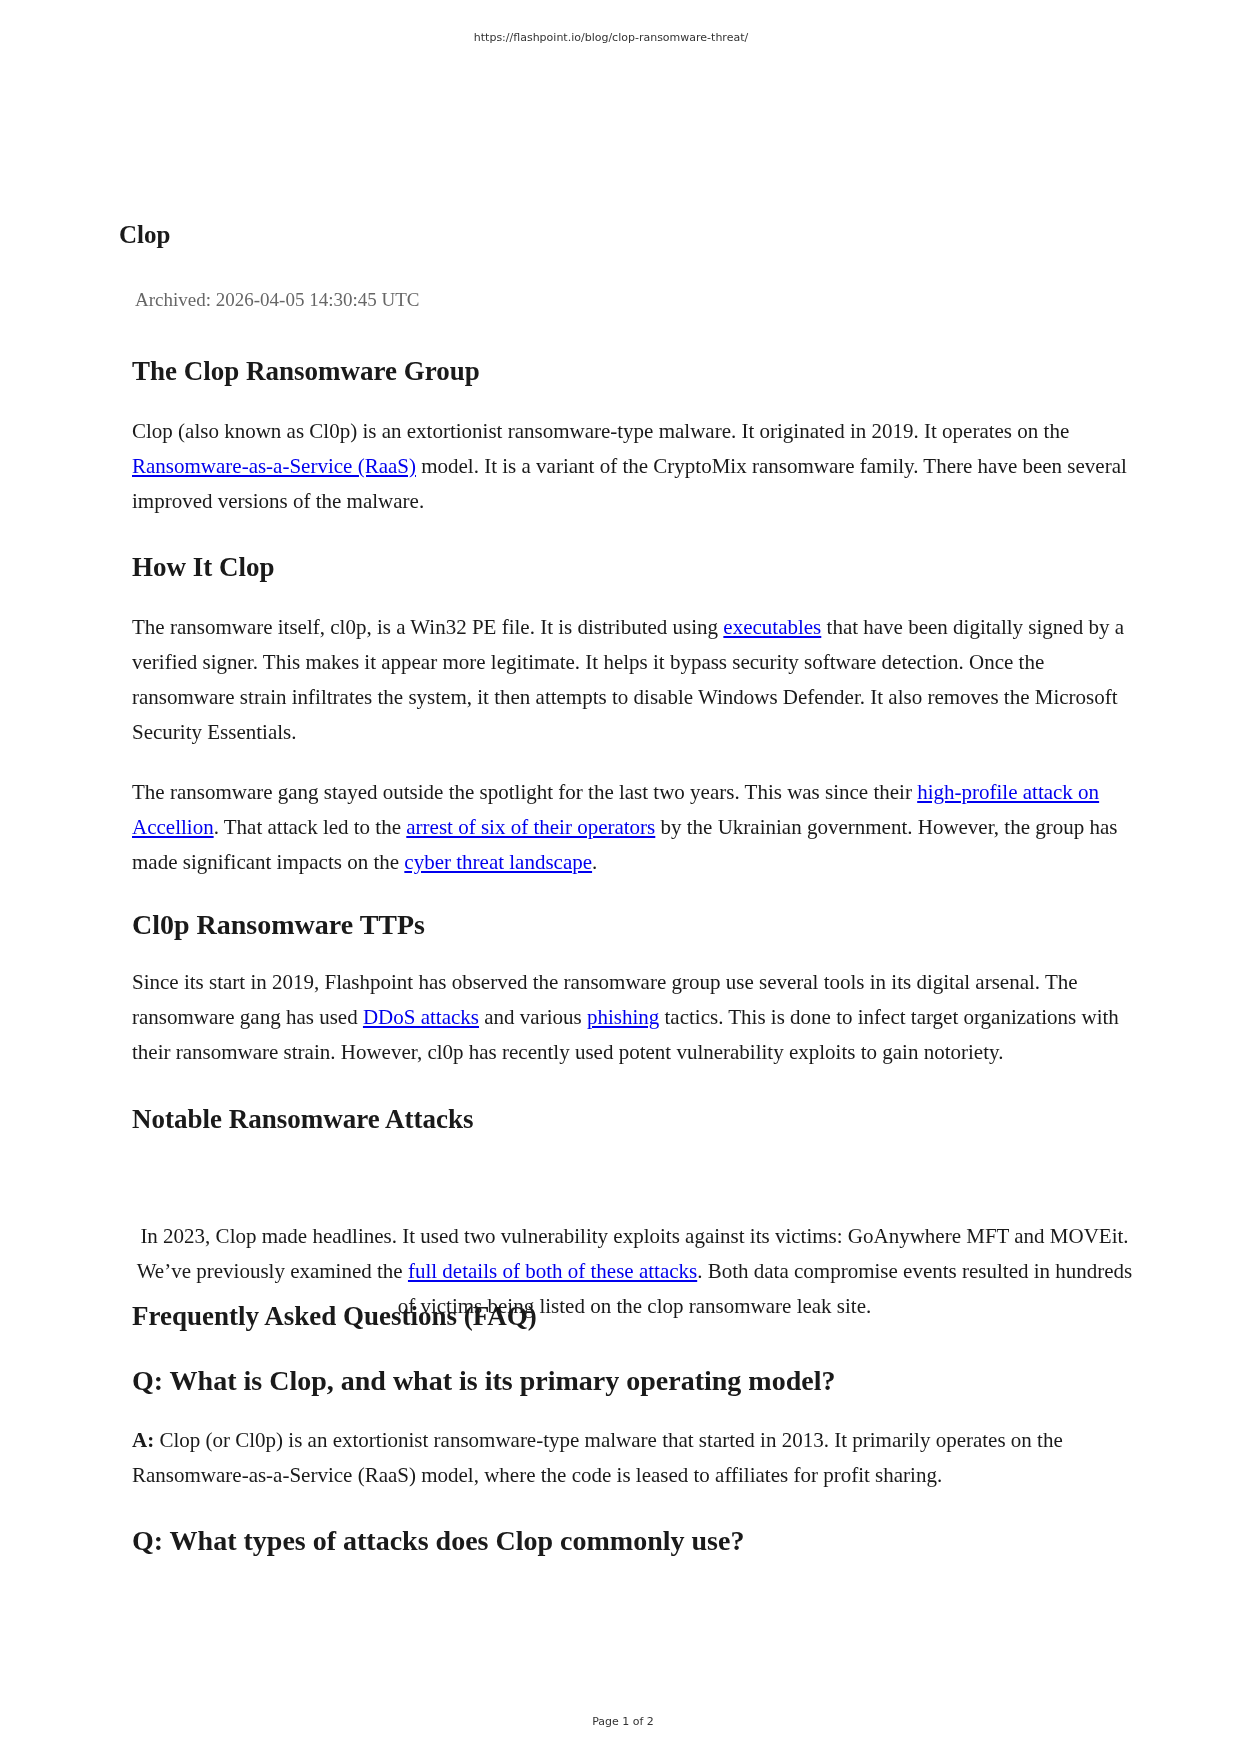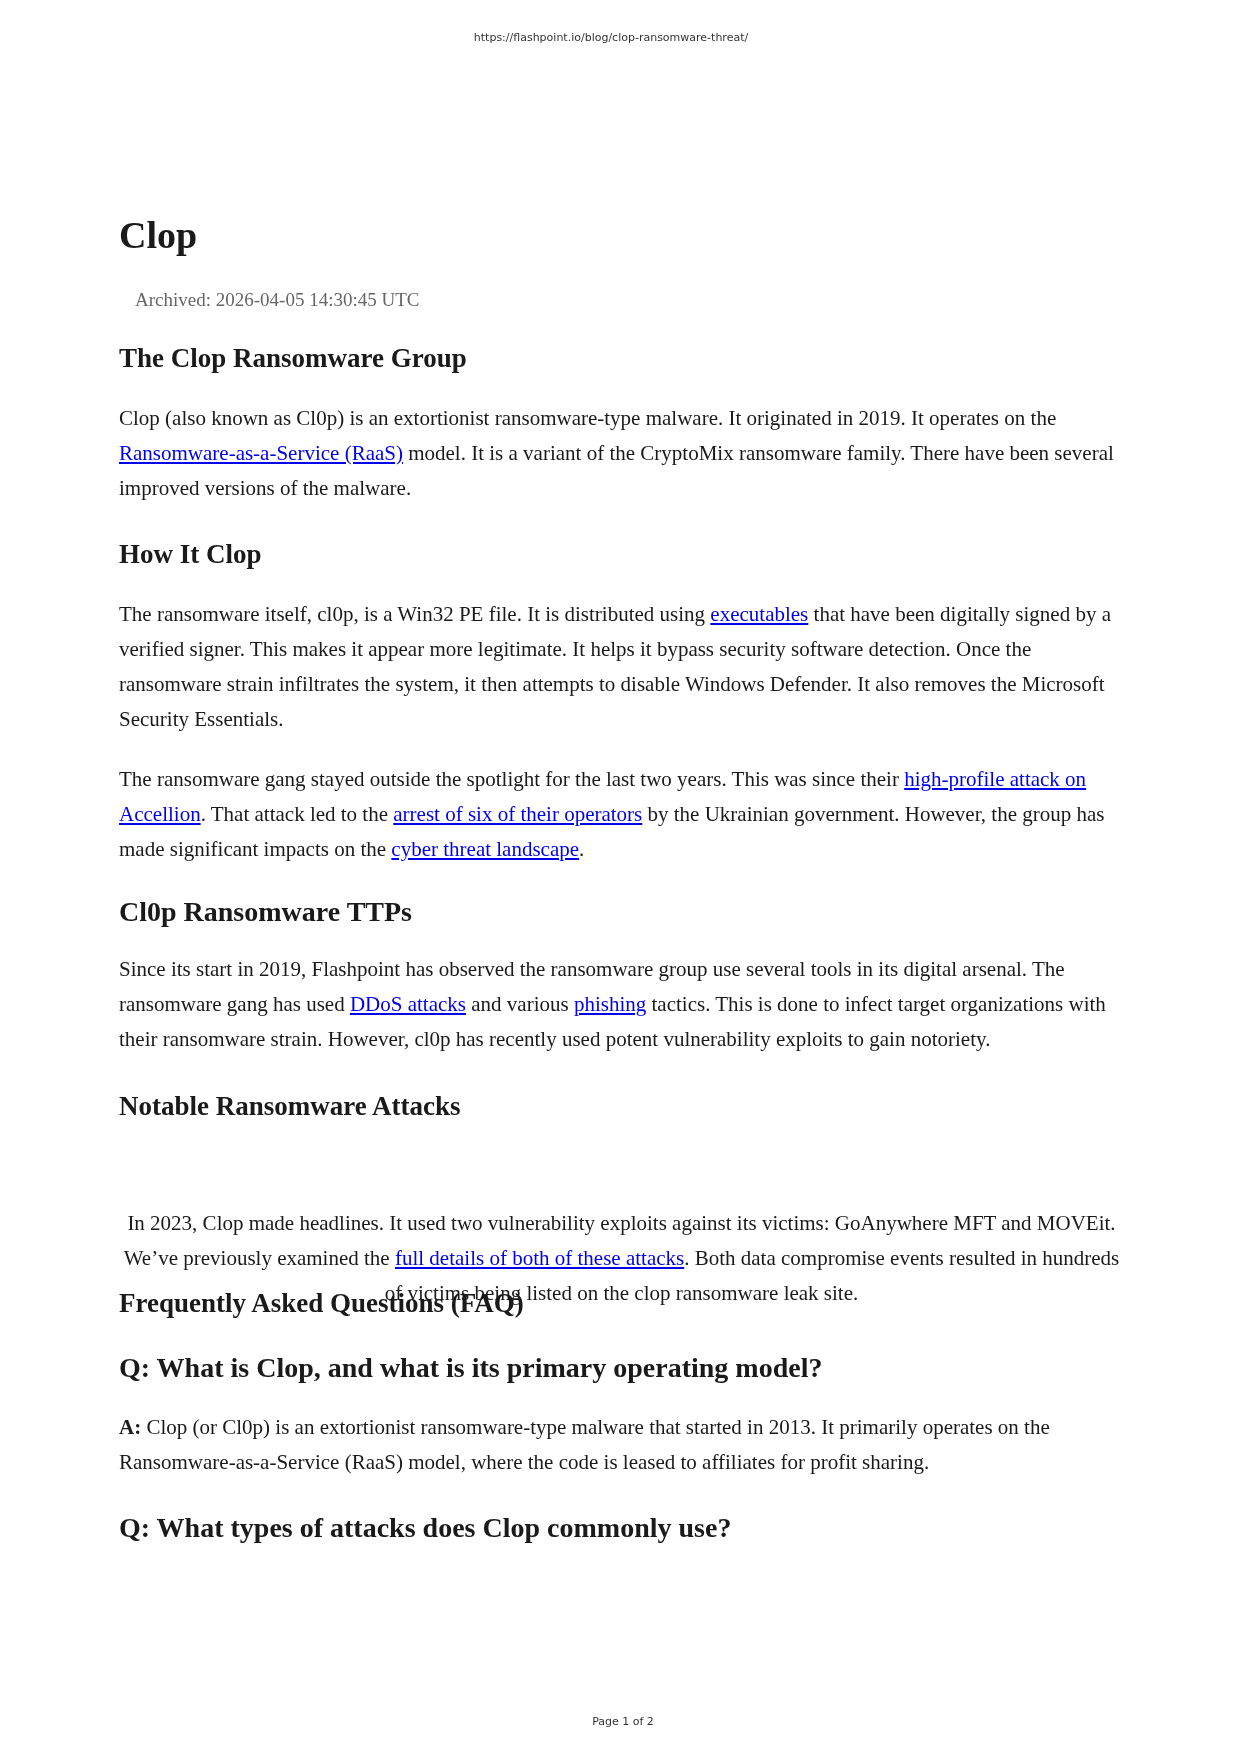--- a/index.html
+++ b/index.html
@@ -29,39 +29,39 @@
       position: absolute;
       left: 119px;
       top: 0;
       width: 1005px;
     }
     h1.title {
       position: absolute;
       top: 212px;
       left: 0;
       margin: 0;
-      font-size: 38px;
+      font-size: 25px;
       font-weight: bold;
       line-height: 46px;
       color: #1a1a1a;
     }
     .archived {
       position: absolute;
       top: 287px;
       left: 16px;
       margin: 0;
       font-size: 19px;
       color: #666666;
       line-height: 26px;
     }
     .block {
       position: absolute;
       left: 0;
       width: 1005px;
-      margin: 0;
+      margin: 13px;
     }
     h2 {
       font-size: 27px;
       font-weight: bold;
       line-height: 36px;
       margin: 0;
       color: #1a1a1a;
     }
     h3 {
       font-size: 28px;

